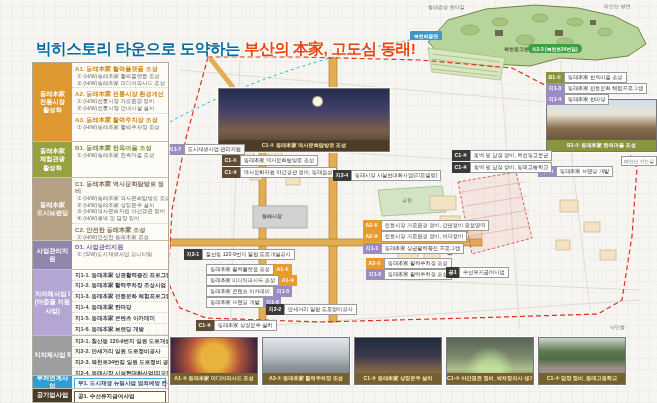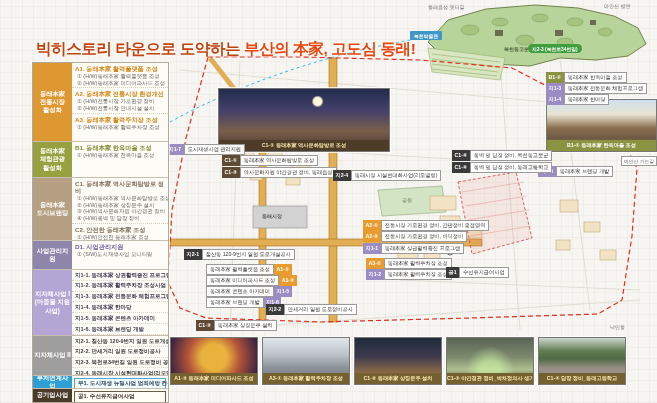--- a/index.html
+++ b/index.html
@@ -10,21 +10,21 @@
     background:
       repeating-linear-gradient(90deg, rgba(120,115,100,0.05) 0 1px, transparent 1px 11px),
       repeating-linear-gradient(0deg, rgba(120,115,100,0.05) 0 1px, transparent 1px 11px),
       #f6f5f1;
     overflow: hidden;
   }
   svg.mapcanvas { position:absolute; left:0; top:0; z-index:0; }
 
   
   .title { position:absolute; left:36px; top:39px; z-index:5; font-size:15.5px; font-weight:bold; letter-spacing:-0.4px; white-space:nowrap; text-shadow:0 0 3px #fff,0 0 3px #fff; }
-  .title .t-black { color:#c2410c; }
+  .title .t-black { color:#0369a1; }
   .title .t-red { color:#e8440c; }
 
   
   .legend { position:absolute; left:32px; top:62px; width:137px; z-index:6; border:1px solid #b0a globally; border:1px solid #b0a898; background:#fffefa; box-shadow:0 0 0 1px rgba(255,255,255,.7); }
   .lg { display:flex; overflow:hidden; border-bottom:1px solid #c6bfae; }
   .lg:last-child { border-bottom:none; }
   .lcat { width:39px; flex:0 0 39px; color:#fff; font-weight:bold; font-size:6.3px; line-height:1.3; display:flex; align-items:center; justify-content:center; text-align:center; white-space:pre-line; padding:2px 1px; }
   .g0 .lcat{ background:#dd9832; } .g1 .lcat{ background:#97a13f; } .g2 .lcat{ background:#b5a084; }
   .g3 .lcat{ background:#8f86ab; } .g4 .lcat{ background:#b3a5d4; } .g5 .lcat{ background:#9e9e9e; }
   .g6 .lcat{ background:#2e9fd4; } .g7 .lcat{ background:#4a3a2a; }

